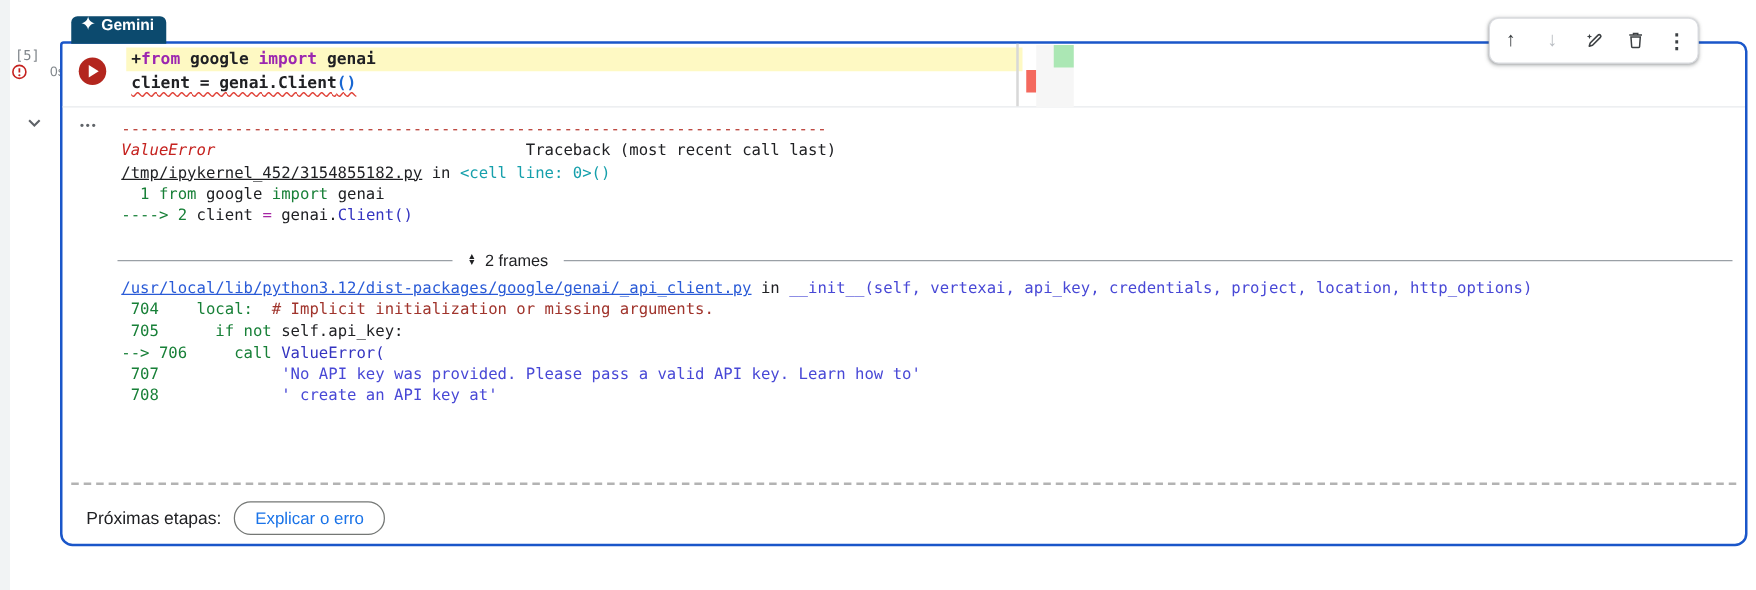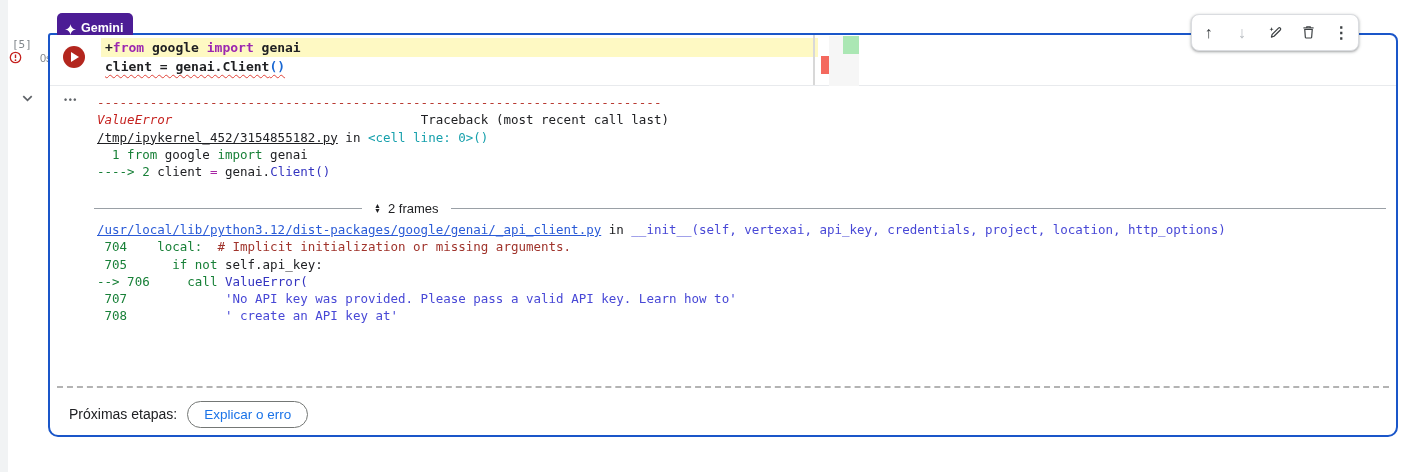--- a/index.html
+++ b/index.html
@@ -8,21 +8,21 @@
   .left-strip { position:absolute; left:0; top:0; width:8px; height:472px; background:#f1f3f4; }
 
   
   .gutter-exec { position:absolute; left:12px; top:38px; font-family:"DejaVu Sans Mono",monospace; font-size:11px; color:#80868b; }
   .gutter-time { position:absolute; left:9px; top:51px; display:flex; align-items:center; gap:18px; font-size:11px; color:#80868b;justify-content:center; }
   .gutter-collapse { position:absolute; left:17px; top:88px; width:20px; height:20px; display:flex; align-items:center; justify-content:center; cursor:pointer; background:none; border:none; }
 
   
   .cell { position:absolute; left:48px; top:33px; width:1350px; height:404px; background:#fff; border:2px solid #1a56c9; border-radius:3px 8px 10px 10px; }
 
-  .gemini-tab { position:absolute; left:7px; top:-22px; height:22px; padding:0 10px 0 8px; background:#4c1d95; border-radius:5px 5px 0 0; display:flex; align-items:flex-end; gap:5px; color:#fff; font-size:12.5px; font-weight:bold; cursor:pointer; }
+  .gemini-tab { position:absolute; left:7px; top:-22px; height:22px; padding:0 10px 0 8px; background:#0c4a6e; border-radius:5px 5px 0 0; display:flex; align-items:flex-start; gap:5px; color:#fff; font-size:12.5px; font-weight:bold; cursor:pointer; }
 
   .toolbar { position:absolute; left:1141px; top:-21px; width:168px; height:37px; background:#fff; border:1px solid #dadce0; border-radius:8px; box-shadow:0 1px 2px rgba(60,64,67,.3),0 1px 3px 1px rgba(60,64,67,.15); display:flex; align-items:center; justify-content:space-around; z-index:5; }
   .tb-btn { background:none; border:none; width:28px; height:28px; display:flex; align-items:center; justify-content:center; cursor:pointer; font-size:16px; color:#3c4043; }
   .tb-btn.disabled { color:#b8bcc1; cursor:default; }
   .tb-btn svg { display:block; }
 
   
   .editor { position:relative; width:100%; height:51px; border-bottom:1px solid #e8eaed; font-family:"DejaVu Sans Mono",monospace; font-size:13px; font-weight:bold; color:#202124; }
   .run-btn { position:absolute; left:13px; top:11px; width:22px; height:22px; border-radius:50%; background:#b3261e; border:none; cursor:pointer; }
   .play-tri { position:absolute; left:8px; top:5.5px; width:0; height:0; border-left:8px solid #fff; border-top:5.5px solid transparent; border-bottom:5.5px solid transparent; }

